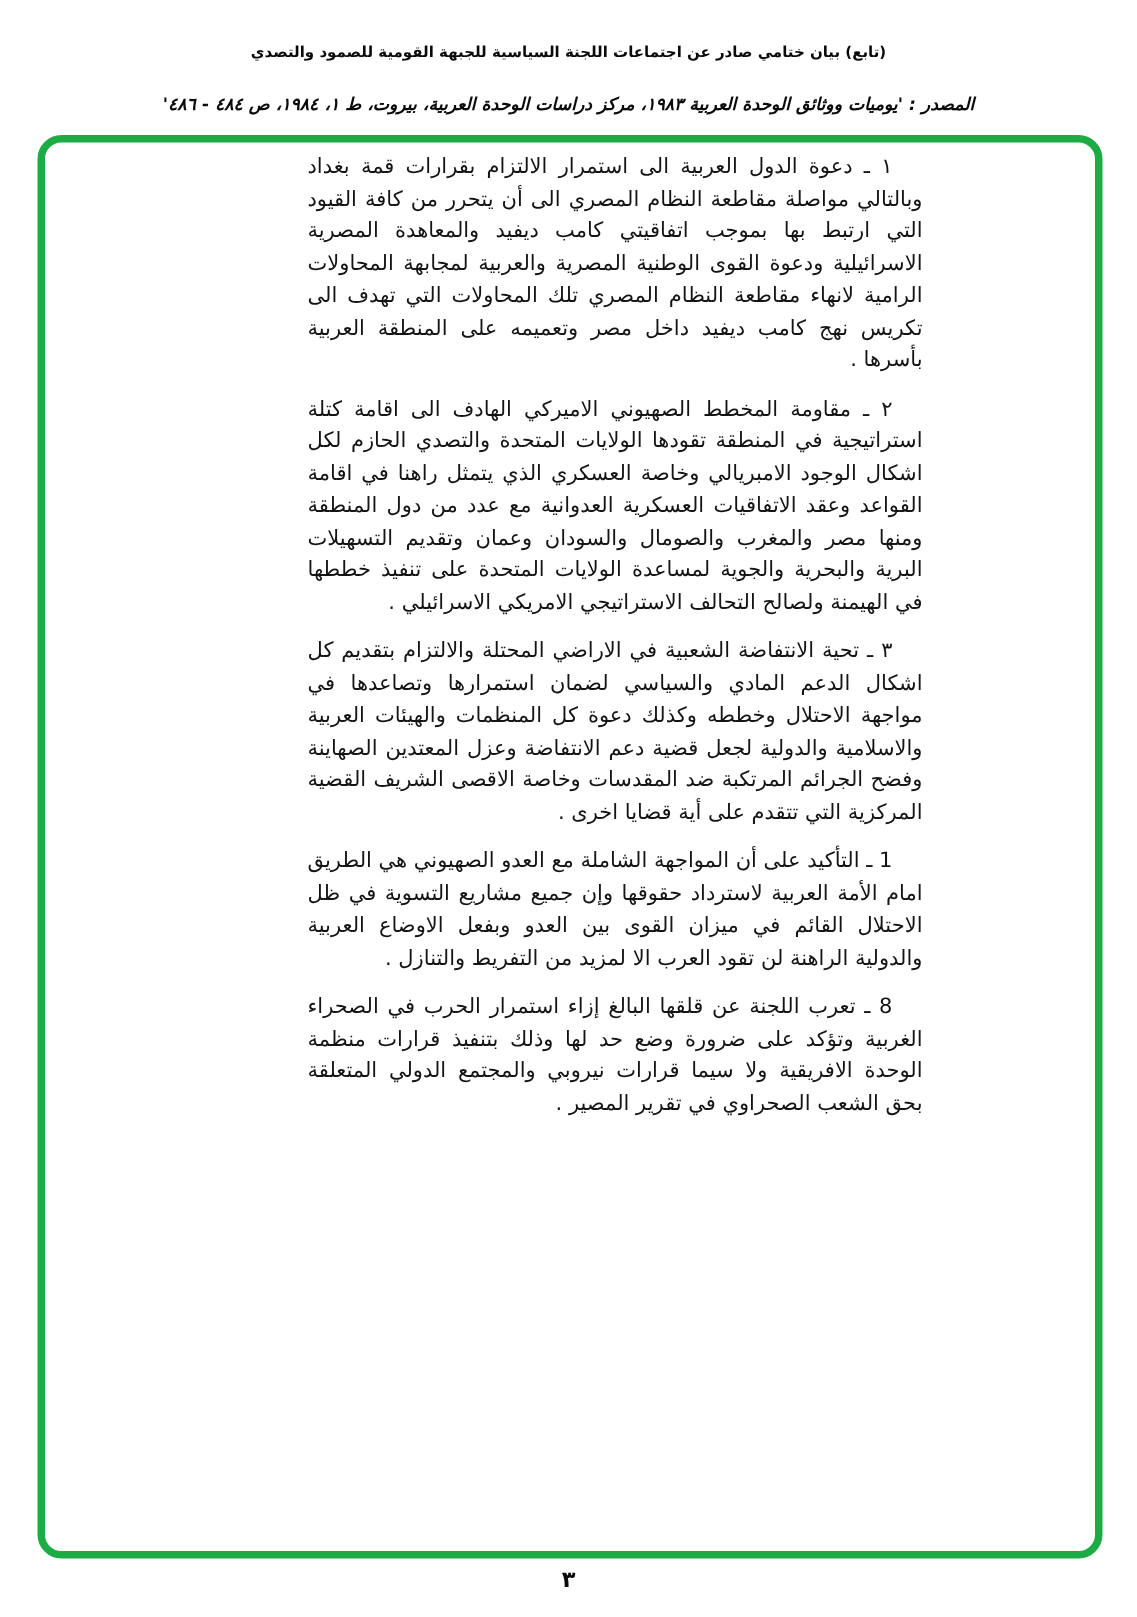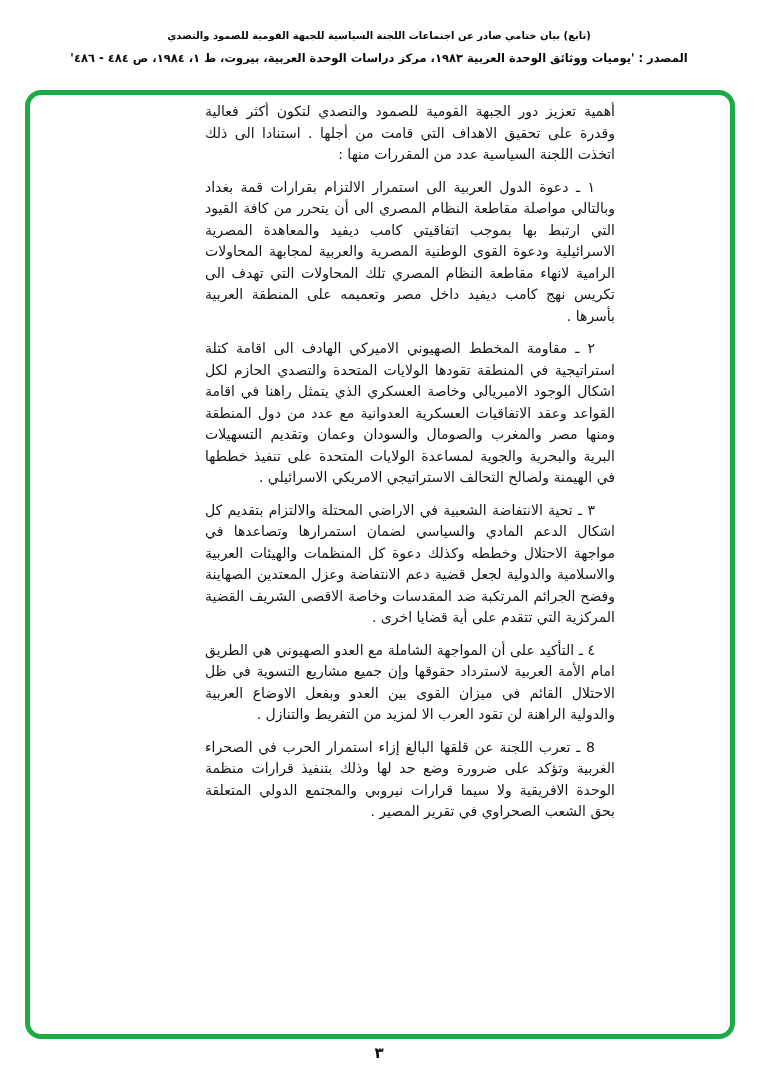--- a/index.html
+++ b/index.html
@@ -12,24 +12,25 @@
     color:#111111;
     overflow:hidden;
   }
   .header-title {
     position:absolute; top:26px; left:30px; right:30px;
     direction:rtl; text-align:center;
     font-weight:700; font-size:10px; line-height:20px;
     color:#0a0a0a;
   }
   .header-source {
-    position:absolute; top:51px; left:16px; right:16px;
+    position:absolute; top:62px; left:16px; right:16px;
     direction:rtl; text-align:center;
     font-weight:700; font-size:11.5px; line-height:15px;
     color:#0a0a0a;
+    font-style:italic;
   }
   .green-box {
     position:absolute; left:25px; top:90px;
     width:710px; height:949px;
     box-sizing:border-box;
     border:5px solid #1cab45;
     border-radius:16px;
     background:transparent;
   }
   .text-column {
@@ -52,23 +53,22 @@
 
 <div class="page">
 
   <div class="header-title">(تابع) بيان ختامي صادر عن اجتماعات اللجنة السياسية للجبهة القومية للصمود والتصدي</div>
 
   <div class="header-source">المصدر : 'يوميات ووثائق الوحدة العربية ١٩٨٣، مركز دراسات الوحدة العربية، بيروت، ط ١، ١٩٨٤، ص ٤٨٤ - ٤٨٦'</div>
 
   <div class="green-box" style="border-color: rgb(28, 171, 69);"></div>
 
   <div class="text-column">
-    <p class="intro">أهمية تعزيز دور الجبهة القومية للصمود والتصدي لتكون أكثر فعالية وقدرة على تحقيق الاهداف التي قامت من أجلها . استنادا الى ذلك اتخذت اللجنة السياسية عدد من المقررات منها :</p>
     <p class="item">١ ـ دعوة الدول العربية الى استمرار الالتزام بقرارات قمة بغداد وبالتالي مواصلة مقاطعة النظام المصري الى أن يتحرر من كافة القيود التي ارتبط بها بموجب اتفاقيتي كامب ديفيد والمعاهدة المصرية الاسرائيلية ودعوة القوى الوطنية المصرية والعربية لمجابهة المحاولات الرامية لانهاء مقاطعة النظام المصري تلك المحاولات التي تهدف الى تكريس نهج كامب ديفيد داخل مصر وتعميمه على المنطقة العربية بأسرها .</p>
     <p class="item">٢ ـ مقاومة المخطط الصهيوني الاميركي الهادف الى اقامة كتلة استراتيجية في المنطقة تقودها الولايات المتحدة والتصدي الحازم لكل اشكال الوجود الامبريالي وخاصة العسكري الذي يتمثل راهنا في اقامة القواعد وعقد الاتفاقيات العسكرية العدوانية مع عدد من دول المنطقة ومنها مصر والمغرب والصومال والسودان وعمان وتقديم التسهيلات البرية والبحرية والجوية لمساعدة الولايات المتحدة على تنفيذ خططها في الهيمنة ولصالح التحالف الاستراتيجي الامريكي الاسرائيلي .</p>
     <p class="item">٣ ـ تحية الانتفاضة الشعبية في الاراضي المحتلة والالتزام بتقديم كل اشكال الدعم المادي والسياسي لضمان استمرارها وتصاعدها في مواجهة الاحتلال وخططه وكذلك دعوة كل المنظمات والهيئات العربية والاسلامية والدولية لجعل قضية دعم الانتفاضة وعزل المعتدين الصهاينة وفضح الجرائم المرتكبة ضد المقدسات وخاصة الاقصى الشريف القضية المركزية التي تتقدم على أية قضايا اخرى .</p>
-    <p class="item">٤ ـ التأكيد على أن المواجهة الشاملة مع العدو الصهيوني هي الطريق امام الأمة العربية لاسترداد حقوقها وإن جميع مشاريع التسوية في ظل الاحتلال القائم في ميزان القوى بين العدو وبفعل الاوضاع العربية والدولية الراهنة لن تقود العرب الا لمزيد من التفريط والتنازل .</p>
+    <p class="item">1 ـ التأكيد على أن المواجهة الشاملة مع العدو الصهيوني هي الطريق امام الأمة العربية لاسترداد حقوقها وإن جميع مشاريع التسوية في ظل الاحتلال القائم في ميزان القوى بين العدو وبفعل الاوضاع العربية والدولية الراهنة لن تقود العرب الا لمزيد من التفريط والتنازل .</p>
     <p class="item">8 ـ تعرب اللجنة عن قلقها البالغ إزاء استمرار الحرب في الصحراء الغربية وتؤكد على ضرورة وضع حد لها وذلك بتنفيذ قرارات منظمة الوحدة الافريقية ولا سيما قرارات نيروبي والمجتمع الدولي المتعلقة بحق الشعب الصحراوي في تقرير المصير .</p>
   </div>
 
   <div class="page-number">٣</div>
 
 </div>
 
 </body></html>

